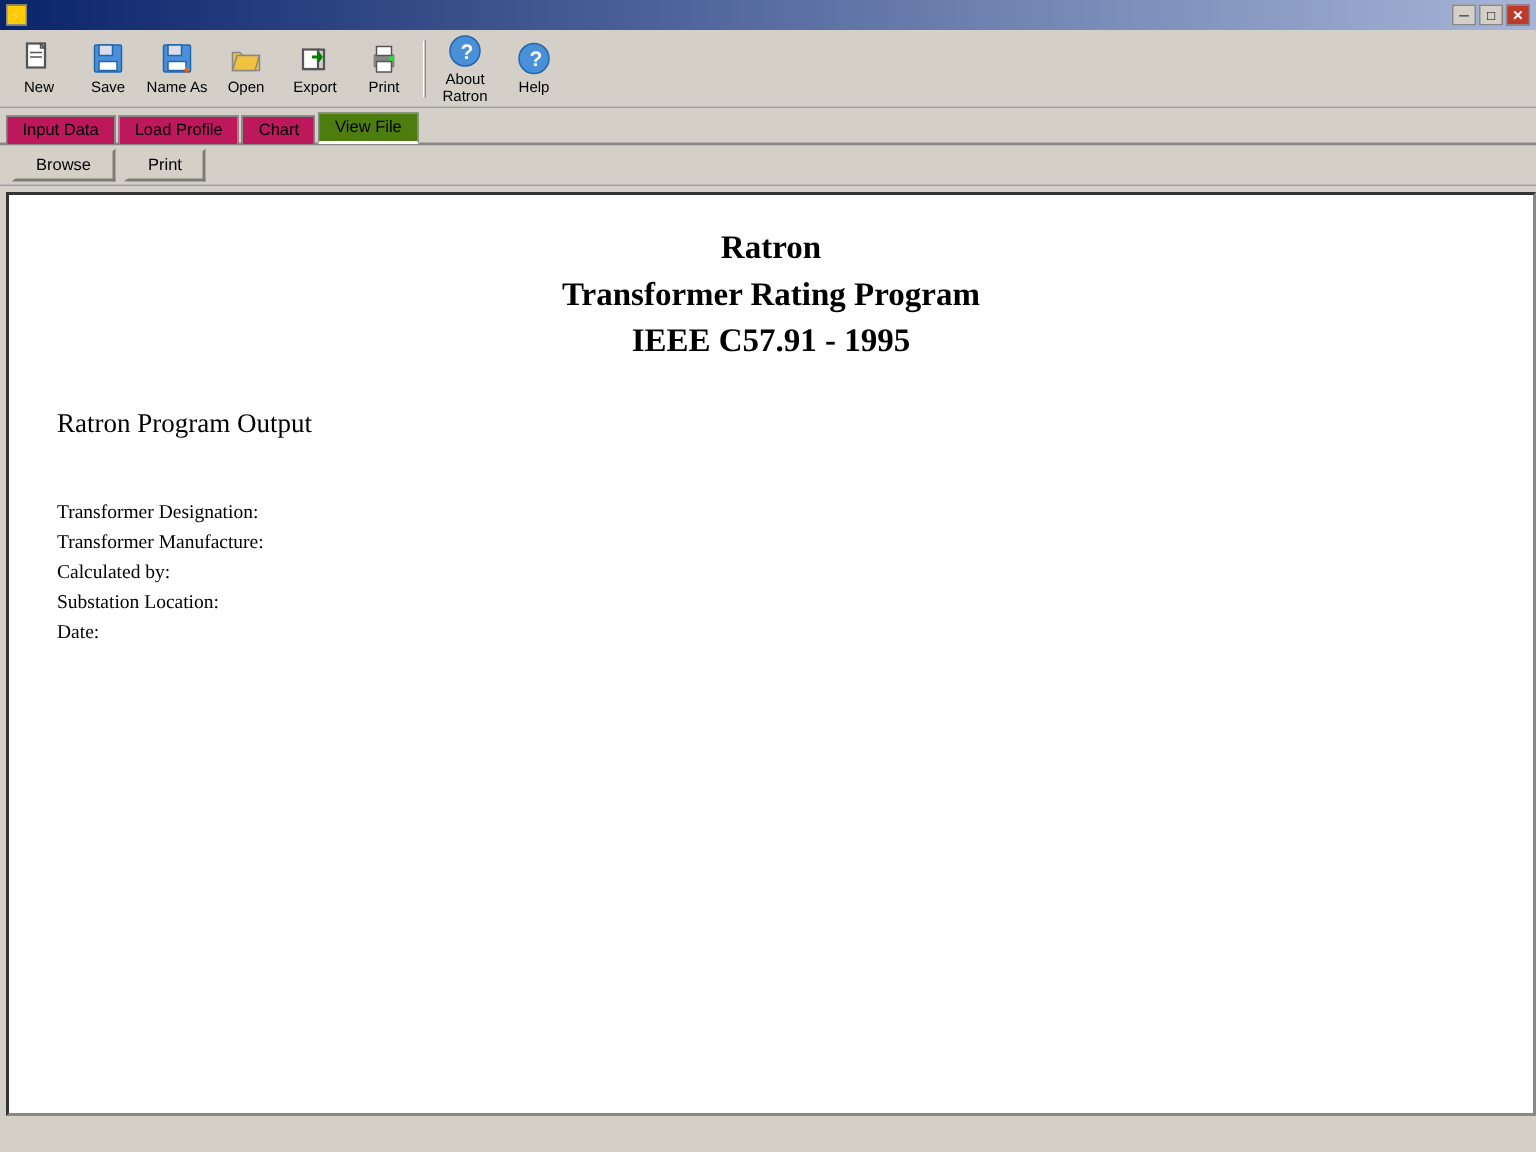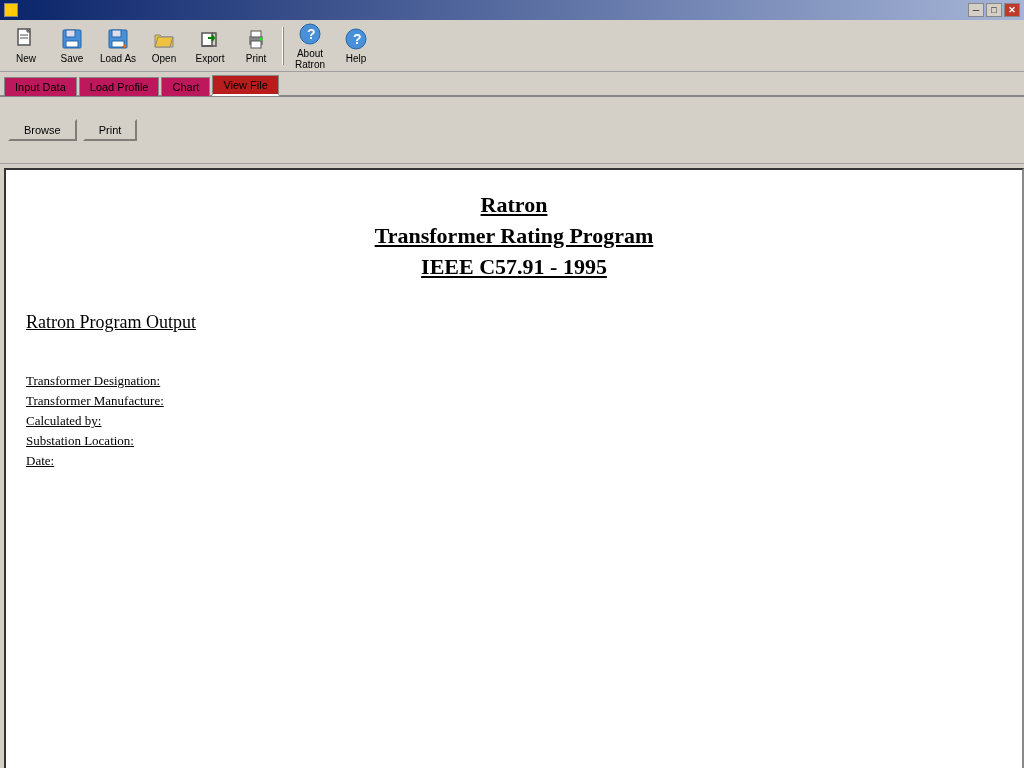--- a/index.html
+++ b/index.html
@@ -60,51 +60,50 @@
       padding: 2px 4px 0 4px;
       border-bottom: 2px solid #888;
       gap: 2px;
     }
     .tab {
       padding: 3px 10px; font-size: 11px; cursor: pointer;
       background: #be185d; border: 1px solid #888; border-bottom: none;
       position: relative; top: 1px;
     }
     .tab.active {
-      background: #b91c1c; z-index: 1; border-bottom: 2px solid white;
+      background: #4d7c0f; z-index: 1; border-bottom: 2px solid white;
       font-weight: normal;
     }
 
     
     .action-bar {
       background: #d4d0c8;
-      padding: 22px 8px;
+      padding: 2px 8px;
       display: flex; gap: 6px; align-items: center;
       border-bottom: 1px solid #a0a0a0;
     }
     .action-btn {
       padding: 3px 14px; font-size: 11px; background: #d4d0c8;
       border: 2px outset #d4d0c8; cursor: pointer; font-family: Arial, sans-serif;
     }
 
     
     .content-wrapper {
       display: flex;
       height: calc(768px - 20px - 52px - 30px - 38px - 4px);
       position: relative;
     }
     .content-area {
       flex: 1;
       background: white;
       overflow-y: scroll;
       border: 2px inset #888;
       margin: 4px 0 4px 4px;
-      padding: 20px 20px;
-      font-family: 'Times New Roman', Times, serif;
-      text-decoration: underline;
+      padding: 20px 32px;
+      font-family: 'Times New Roman', Times, serif;
     }
 
     
     .content-area::-webkit-scrollbar { width: 17px; }
     .content-area::-webkit-scrollbar-track { background: #d4d0c8; }
     .content-area::-webkit-scrollbar-thumb { background: #a0a0a0; border: 1px solid #888; }
 
     
     .doc-title {
       text-align: center;
@@ -169,21 +168,21 @@
 
   <button class="toolbar-btn">
     <div class="toolbar-icon">
       <svg width="24" height="24" viewBox="0 0 24 24">
         <rect x="3" y="3" width="18" height="18" rx="1" fill="#4a90d9" stroke="#2266aa" stroke-width="1"></rect>
         <rect x="6" y="3" width="9" height="7" fill="#dde" stroke="#2266aa" stroke-width="1"></rect>
         <rect x="6" y="14" width="12" height="6" fill="white" stroke="#2266aa" stroke-width="1"></rect>
         <text x="16" y="22" font-size="8" fill="#ff6600" font-weight="bold">+</text>
       </svg>
     </div>
-    <span>Load As</span>
+    <span>Name As</span>
   </button>
 
   <button class="toolbar-btn">
     <div class="toolbar-icon">
       <svg width="24" height="24" viewBox="0 0 24 24">
         <path d="M3 8 L3 20 L21 20 L21 10 L10 10 L8 8 Z" fill="#f0c040" stroke="#888" stroke-width="1"></path>
         <path d="M3 20 L6 10 L21 10 L18 20 Z" fill="#f0c040" stroke="#888" stroke-width="1"></path>
       </svg>
     </div>
     <span>Open</span>

